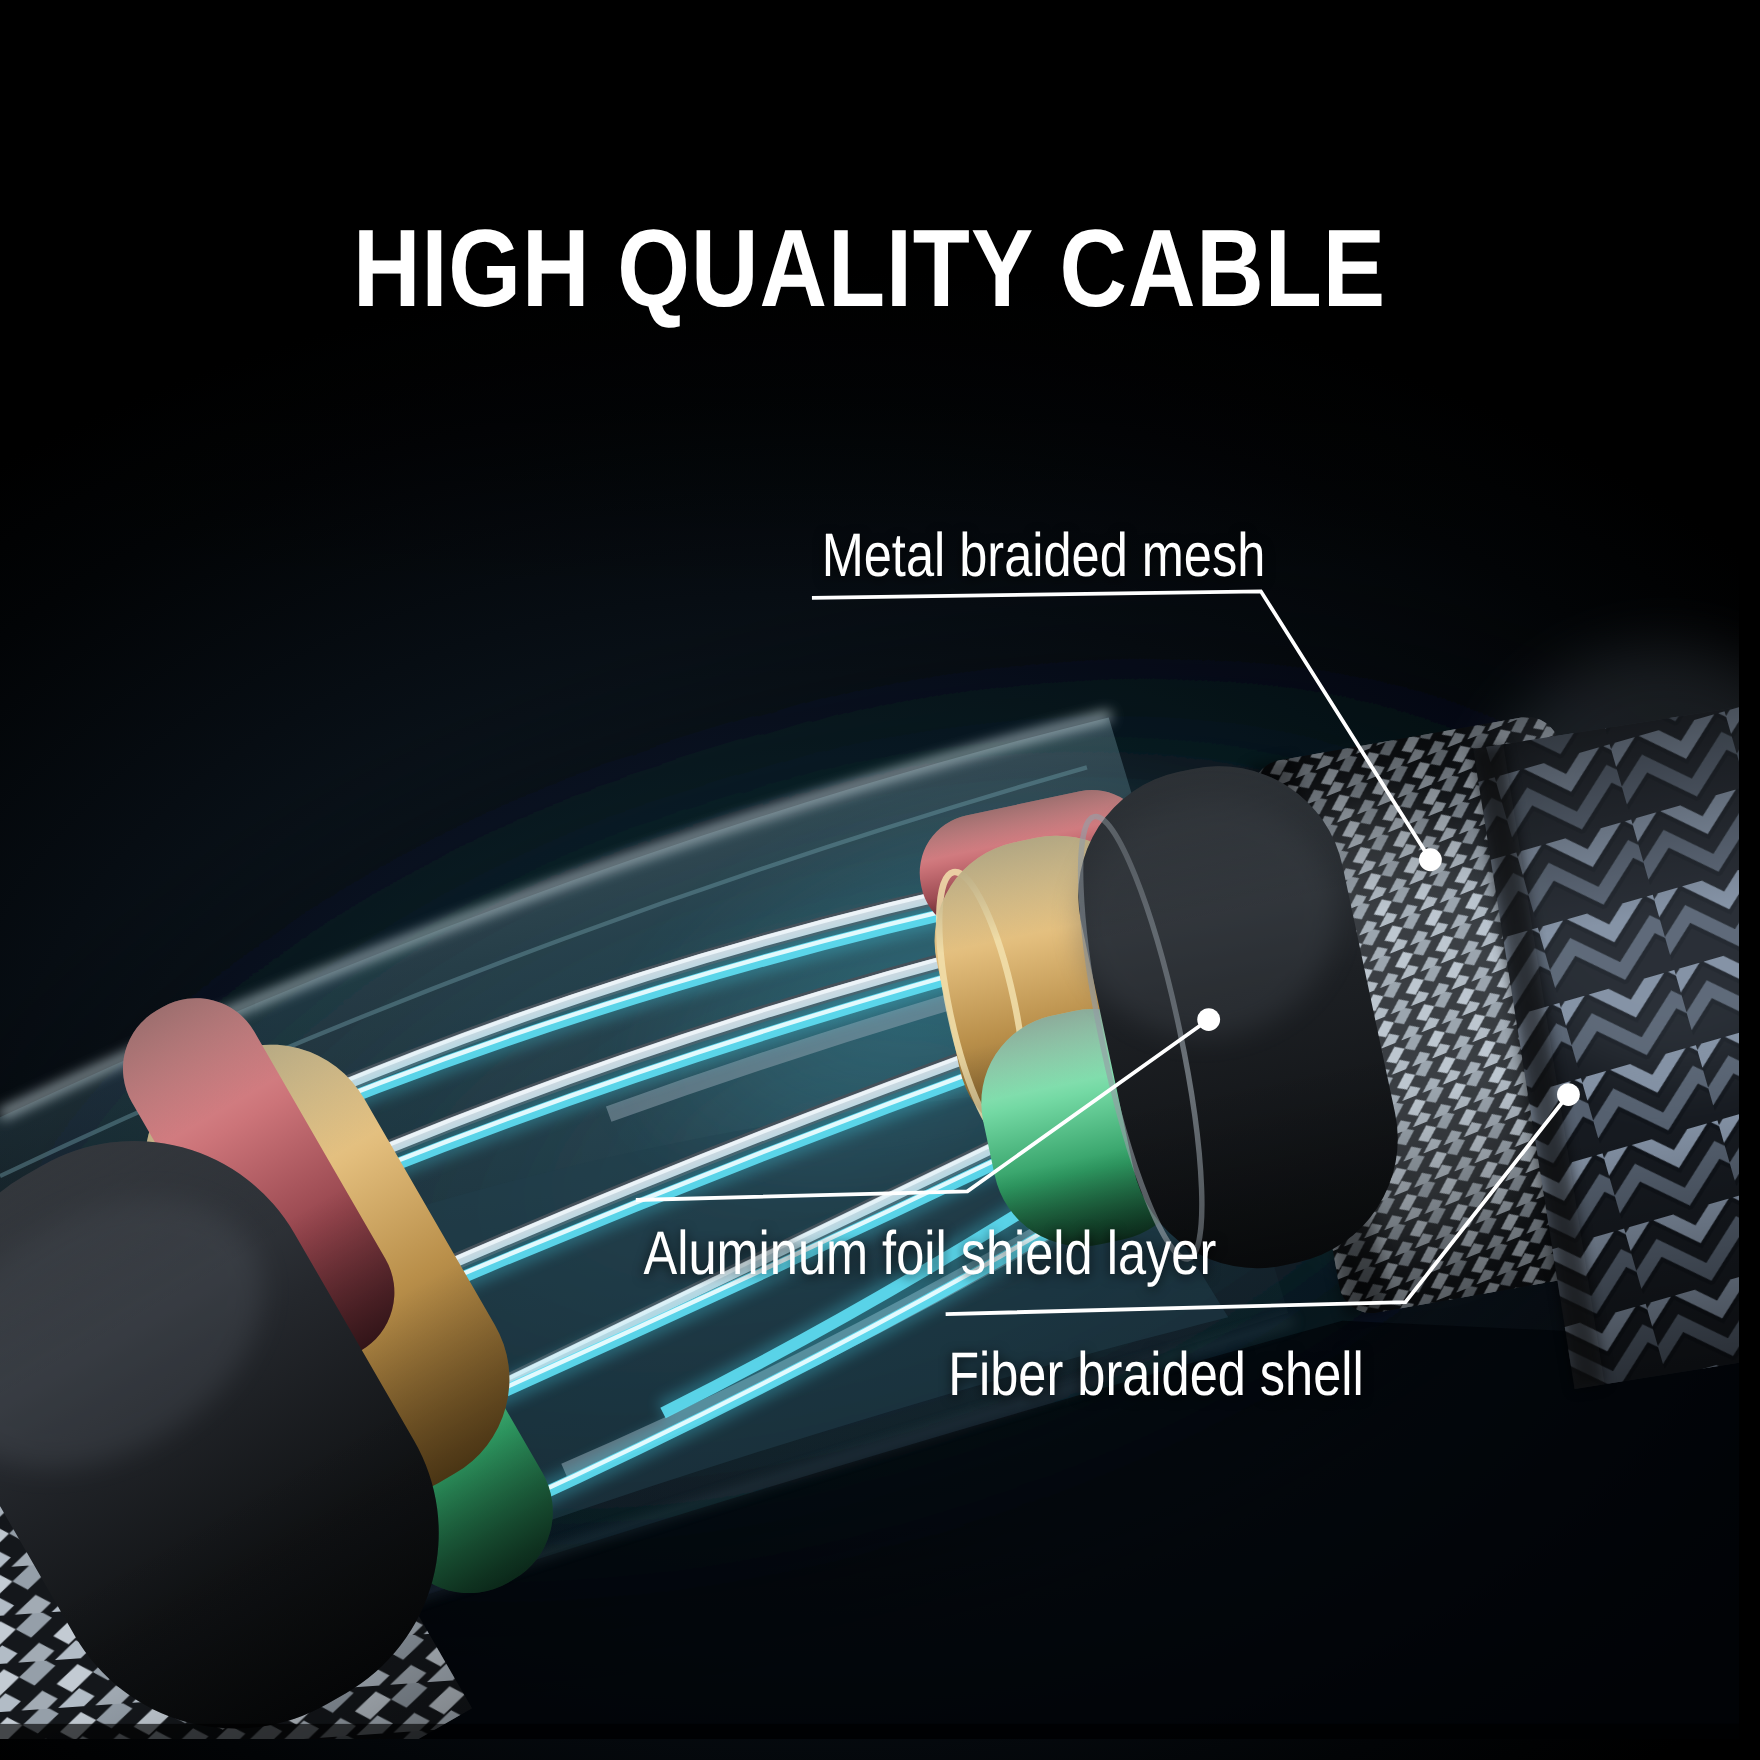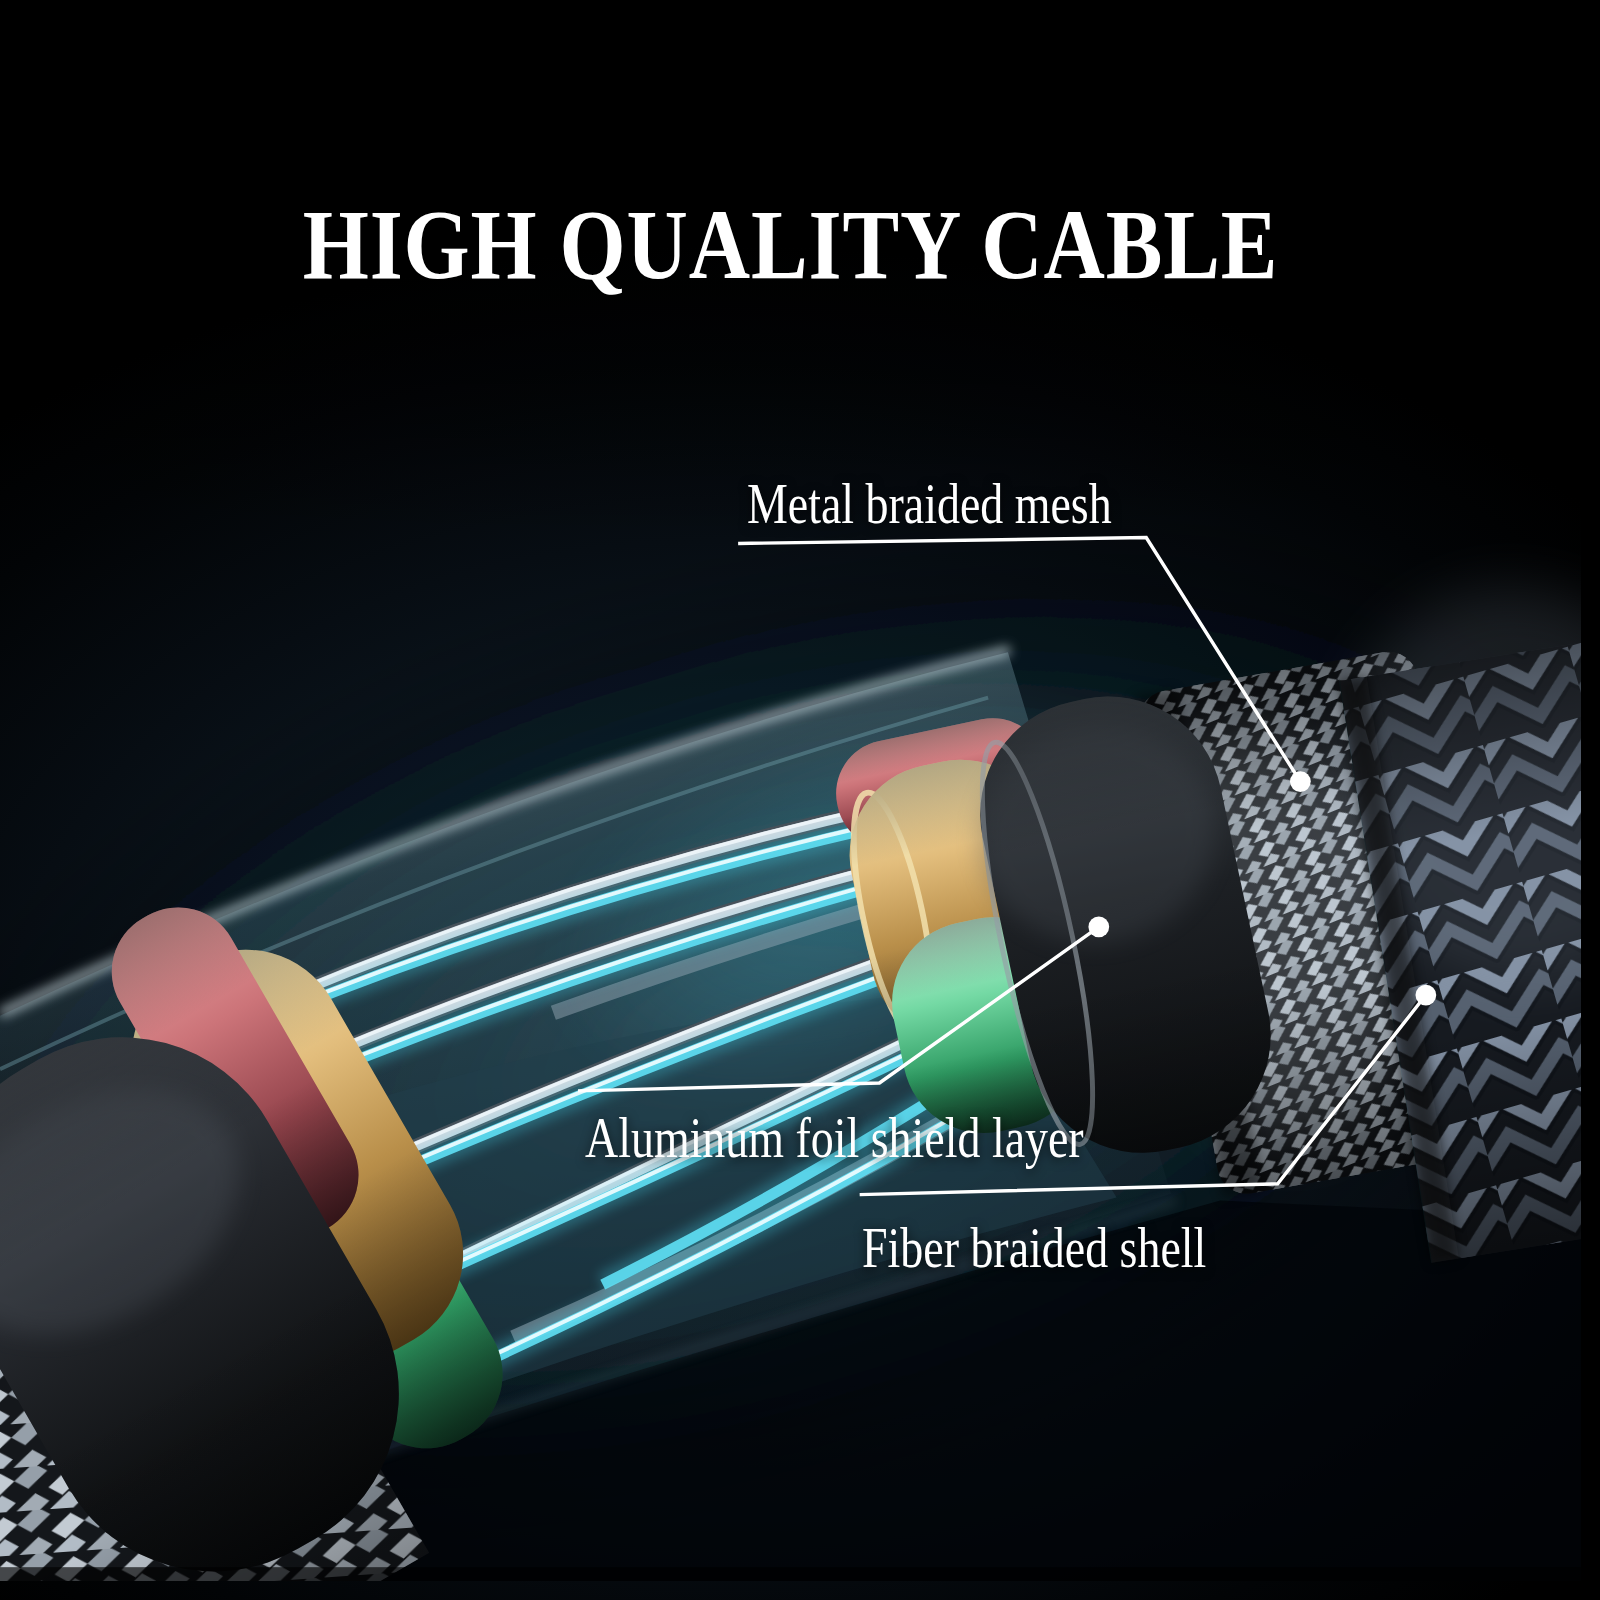--- a/index.html
+++ b/index.html
@@ -1,18 +1,18 @@
 <!DOCTYPE html>
 <html><head>
 <meta charset="utf-8">
 <style>
   html,body{margin:0;padding:0;background:#000;}
   .scene{
     position:relative;width:1581px;height:1600px;overflow:hidden;
-    font-family:Liberation Serif, serif;
+    font-family:Liberation Sans, sans-serif;
     background:
       linear-gradient(180deg, rgba(0,0,0,.92) 0%, rgba(0,0,0,.45) 16%, rgba(0,0,0,0) 34%),
       radial-gradient(1150px 780px at 46% 64%, #132430 0%, #0c1720 38%, #070d13 62%, #020406 85%, #000 100%);
   }
   .cable-svg{position:absolute;inset:0;display:block;}
   .page-title{
     position:absolute;top:192px;left:0;right:0;text-align:center;
     color:#fff;font-weight:bold;font-size:100px;line-height:1.05;
     letter-spacing:1px;transform:scaleX(.85);transform-origin:center top;
     white-space:nowrap;

